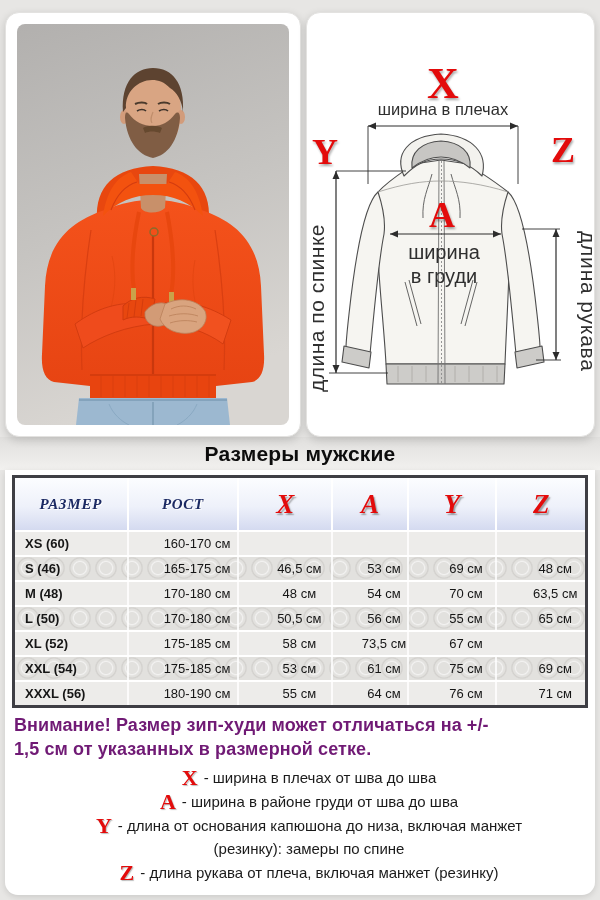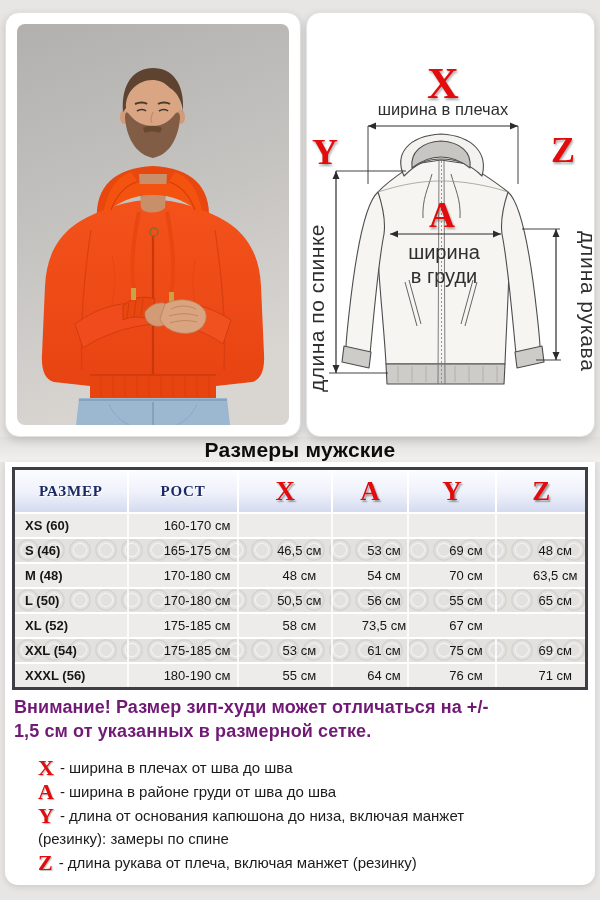--- a/index.html
+++ b/index.html
@@ -16,41 +16,42 @@
   .card{
     background:#fff;border:1px solid #e3e2e0;border-radius:14px;
     box-shadow:0 3px 8px rgba(0,0,0,.16);box-sizing:border-box;
   }
   .photo-card{width:296px;height:425px;padding:11px;}
   .photo-card svg{border-radius:8px;display:block;}
   .diagram-card{width:289px;height:425px;padding:1px 0 0 1px;}
 
   
   .title-strip{
-    height:25px;display:flex;align-items:center;justify-content:center;
+    height:33px;display:flex;align-items:center;justify-content:center;
     background:linear-gradient(180deg,#e0dfdd, #f2f1ef);
   }
   .title-strip h1{
     margin:0;font-size:21px;font-weight:bold;color:#0c0c0c;letter-spacing:.2px;
   }
 
   
   .panel{
     margin:0 5px;background:#fff;border-radius:0 0 13px 13px;
     padding:5px 7px 10px;box-shadow:0 2px 6px rgba(0,0,0,.12);
   }
 
   
   .size-table{
     --cols:19.6% 19.4% 16.5% 13.2% 15.6% 15.7%;
     border:3px solid #3e3e44;background:#edecea;
   }
   .thead{
-    display:grid;grid-template-columns:var(--cols);height:42px;
+    display:grid;grid-template-columns:var(--cols);height:52px;
     background:linear-gradient(180deg,#fcfdff 0%,#eef1fa 55%,#d4daf0 100%);
+    font-style:italic;
   }
   .th{
     display:flex;align-items:center;justify-content:center;
     font-family:"Liberation Serif","DejaVu Serif",serif;font-weight:bold;
     font-size:15px;letter-spacing:.8px;color:#1c2a63;
     text-shadow:1px 1px 0 rgba(255,255,255,.95);
     border-left:2px solid #fff;
   }
   .th:first-child{border-left:none;}
   .th.letter{
@@ -75,21 +76,21 @@
   }
   .td:first-child{border-left:none;justify-content:flex-start;padding-left:10px;font-weight:bold;}
 
   
   .warning{
     margin:6px 2px 2px;color:#701a75;font-weight:bold;
     font-size:18px;line-height:1.32;letter-spacing:.1px;
   }
 
   
-  .legend{margin-top:12px;padding-left:26px;padding-right:8px;}
+  .legend{margin-top:4px;padding-left:26px;padding-right:8px;text-align:center;}
   .legend .li{margin:1px 0;font-size:15px;color:#1b1b1b;line-height:23px;}
   .legend .ll{
     font-family:"Liberation Serif","DejaVu Serif",serif;font-weight:bold;
     color:#e30b0b;font-size:22px;margin-right:6px;vertical-align:-2px;
     text-shadow:1px 1px 1px rgba(120,120,120,.5);line-height:1;
   }
   .legend .cont{margin-left:0;}
 
   svg text{user-select:none;}
   .dg-cap{fill:#2f2f2f;font-family:"Liberation Sans","DejaVu Sans",sans-serif;}

